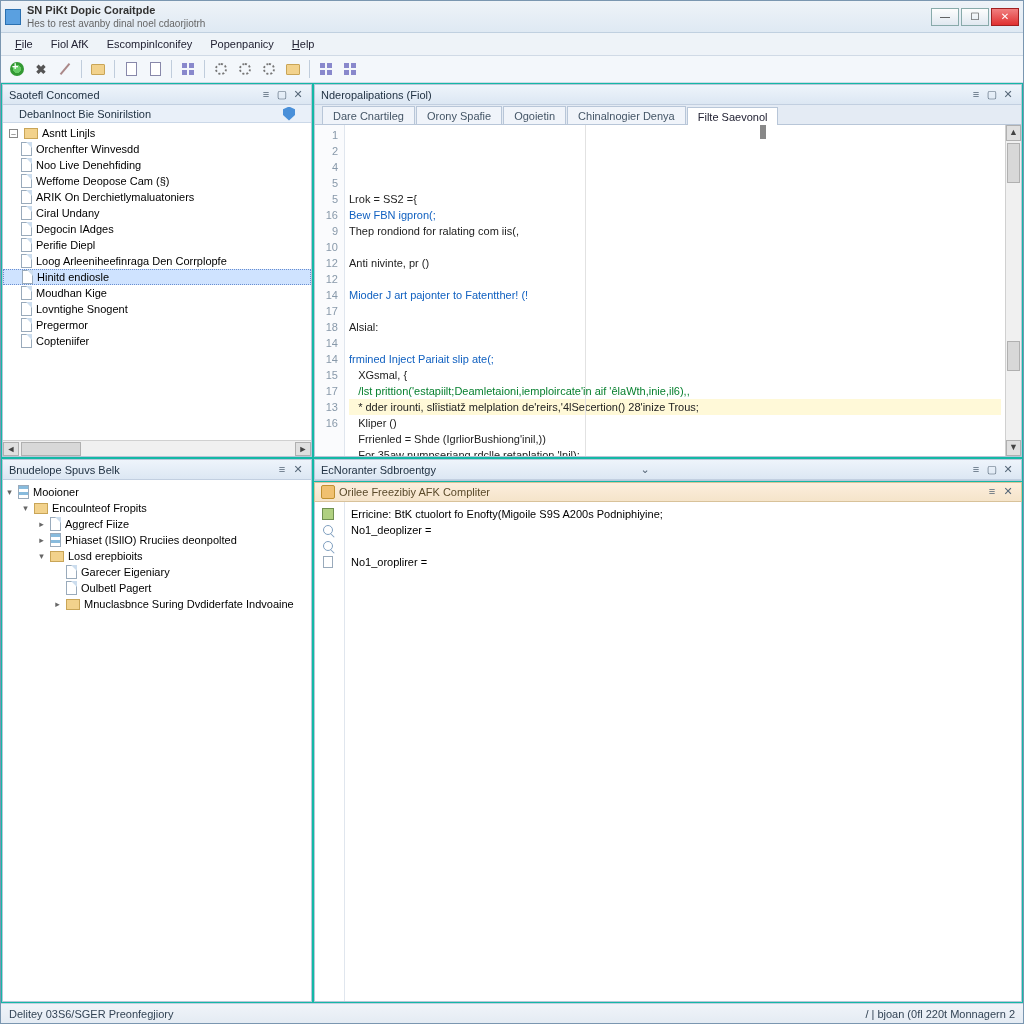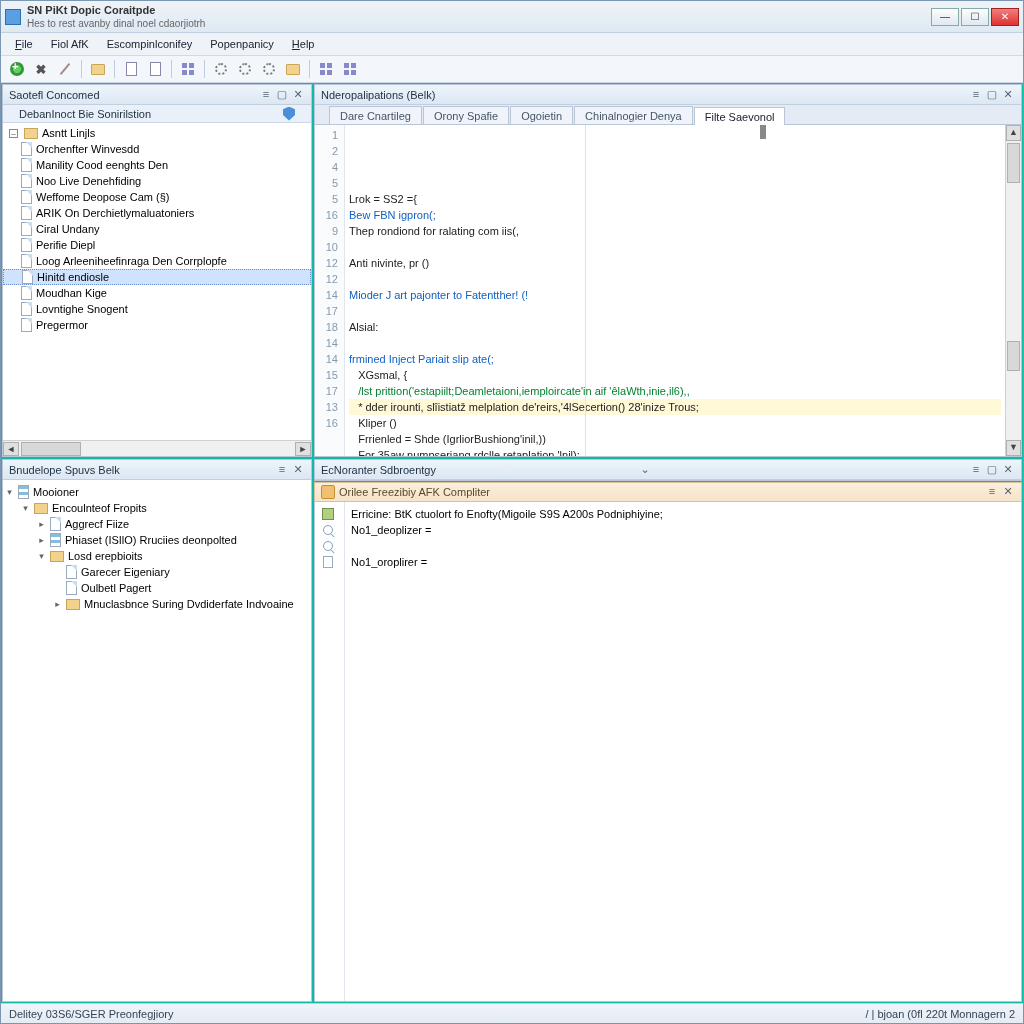--- a/index.html
+++ b/index.html
@@ -58,21 +58,21 @@
 .tico-page { background:#fff; border:1px solid #9ab; width:11px; height:14px; position:relative; }
 .tico-page::after{content:""; position:absolute; right:-1px; top:-1px; border:3px solid transparent; border-top-color:#cde; border-right-color:#cde;}
 .tico-cfg { width:11px; height:14px; background:#fff; border:1px solid #9ab; box-shadow:inset 0 3px 0 #8bd, inset 0 6px 0 #fff, inset 0 9px 0 #8bd;}
 .tico-fold { width:14px; height:11px; background:#f2d28c; border:1px solid #c9a557; }
 .tl .hscroll { height:16px; background:#f0f0f0; border-top:1px solid #d0d0d0; display:flex; align-items:center; }
 .tl .hscroll .arrow { width:16px; height:14px; background:#e0e0e0; border:1px solid #b0b0b0; text-align:center; font-size:9px; line-height:12px; color:#444;}
 .tl .hscroll .thumb { width:60px; height:14px; background:#d8d8d8; border:1px solid #b0b0b0; margin-left:2px;}
 
 
 .tr { grid-column:2; grid-row:1; }
-.tabs { display:flex; background:#e4ebf4; border-bottom:1px solid #b8c6d8; padding-left:14px; height:20px; align-items:flex-end; }
+.tabs { display:flex; background:#e4ebf4; border-bottom:1px solid #b8c6d8; padding-left:7px; height:20px; align-items:flex-end; }
 .tab { padding:2px 10px; border:1px solid #b8c6d8; border-bottom:none; margin-right:1px; background:#f0f4fa; color:#456; height:18px; line-height:14px;}
 .tab.active { background:#fff; color:#223; position:relative; top:1px; }
 .editor { flex:1; display:flex; overflow:hidden; position:relative; font-family: Consolas,"Courier New",monospace; font-size:12px; }
 .gutter { width:30px; background:#fafbfd; border-right:1px solid #e0e6ee; text-align:right; color:#89a; padding:2px 6px 2px 2px; line-height:16px; }
 .code { flex:1; padding:2px 4px; line-height:16px; white-space:pre; overflow:hidden; position:relative; color:#222; }
 .code .kw { color:#1060c0; }
 .code .cm { color:#088030; }
 .code .hl { background:#fff9d8; display:inline-block; width:100%; }
 .code .margin { position:absolute; top:0; bottom:0; left:240px; width:1px; background:#e2e2e2; }
 .code .caret { position:absolute; top:0; left:415px; width:6px; height:14px; background:#888; }
@@ -201,40 +201,40 @@
           <span class="tico tico-fold"></span>
           <span>Asntt Linjls</span>
         </div>
         <div id="tl-items">
             <div class="tnode">
               <span class="tico tico-page"></span>
               <span>Orchenfter Winvesdd</span>
             </div>
             <div class="tnode">
               <span class="tico tico-page"></span>
-              <span>Manility Cood eenghts Den</span>
-            </div>
-            <div class="tnode">
-              <span class="tico tico-page"></span>
               <span>Noo Live Denehfiding</span>
             </div>
             <div class="tnode">
               <span class="tico tico-page"></span>
               <span>Weffome Deopose Cam (§)</span>
             </div>
             <div class="tnode">
               <span class="tico tico-page"></span>
               <span>ARIK On Derchietlymaluatoniers</span>
             </div>
             <div class="tnode">
               <span class="tico tico-page"></span>
               <span>Ciral Undany</span>
             </div>
             <div class="tnode">
               <span class="tico tico-page"></span>
+              <span>Degocin IAdges</span>
+            </div>
+            <div class="tnode">
+              <span class="tico tico-page"></span>
               <span>Perifie Diepl</span>
             </div>
             <div class="tnode">
               <span class="tico tico-page"></span>
               <span>Loog Arleeniheefinraga Den Corrplopfe</span>
             </div>
             <div class="tnode sel">
               <span class="tico tico-page"></span>
               <span>Hinitd endiosle</span>
             </div>
@@ -242,34 +242,38 @@
               <span class="tico tico-page"></span>
               <span>Moudhan Kige</span>
             </div>
             <div class="tnode">
               <span class="tico tico-page"></span>
               <span>Lovntighe Snogent</span>
             </div>
             <div class="tnode">
               <span class="tico tico-page"></span>
               <span>Pregermor</span>
+            </div>
+            <div class="tnode">
+              <span class="tico tico-page"></span>
+              <span>Copteniifer</span>
             </div>
           </div>
       </div>
       <div class="hscroll">
         <div class="arrow">◄</div>
         <div class="thumb"></div>
         <div style="flex:1"></div>
         <div class="arrow">►</div>
       </div>
     </div>
 
     <div class="panel tr">
       <div class="panel-hdr">
-        <span class="ptitle">Nderopalipations (Belk)</span>
+        <span class="ptitle">Nderopalipations (Fiol)</span>
         <span class="pbtn">≡</span>
         <span class="pbtn">▢</span>
         <span class="pbtn">✕</span>
       </div>
       <div class="tabs" id="tr-tabs">
           <div class="tab">Dare Cnartileg</div>
           <div class="tab">Orony Spafie</div>
           <div class="tab">Ogoietin</div>
           <div class="tab">Chinalnogier Denya</div>
           <div class="tab active">Filte Saevonol</div>

